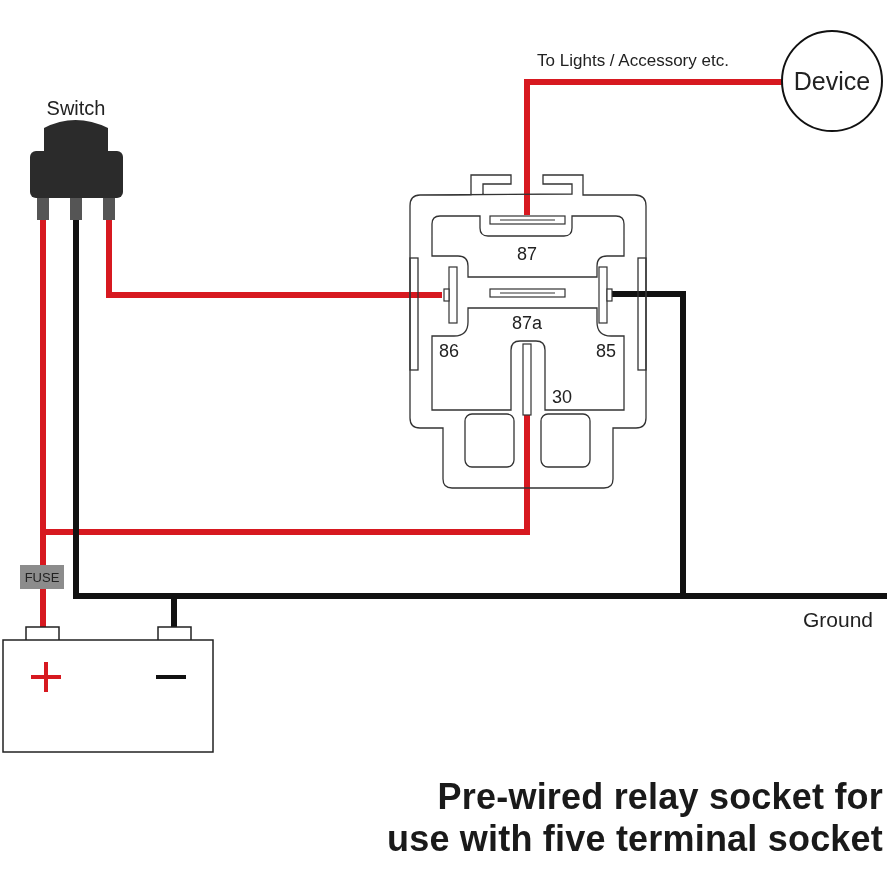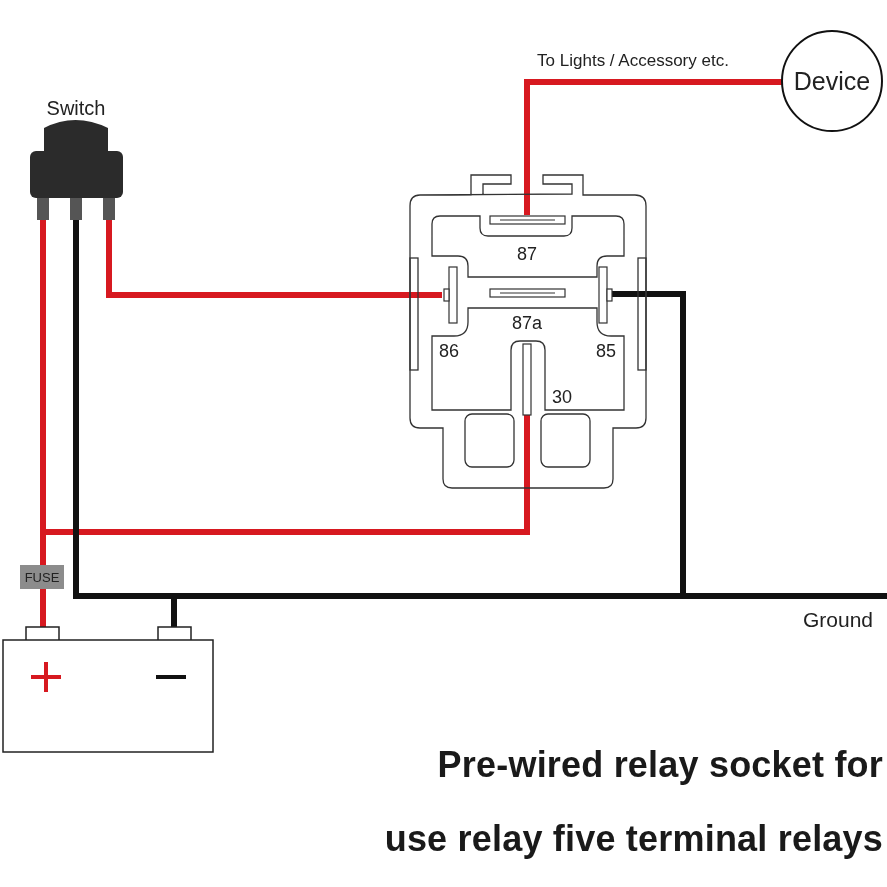--- a/index.html
+++ b/index.html
@@ -92,14 +92,14 @@
 
   <g font-size="18" text-anchor="middle">
     <text x="527" y="260" class="lbl">87</text>
     <text x="527" y="329" class="lbl">87a</text>
     <text x="449" y="357" class="lbl">86</text>
     <text x="606" y="357" class="lbl">85</text>
     <text x="562" y="403" class="lbl">30</text>
   </g>
 </svg>
 
-<div class="caption" style="top:744px;margin-left:9px;">Pre-wired relay socket for</div>
-<div class="caption" style="top:818px;">use relay five terminal relays</div>
+<div class="caption" style="top:776px;margin-left:9px;">Pre-wired relay socket for</div>
+<div class="caption" style="top:818px;">use with five terminal socket</div>
 
 </body></html>

